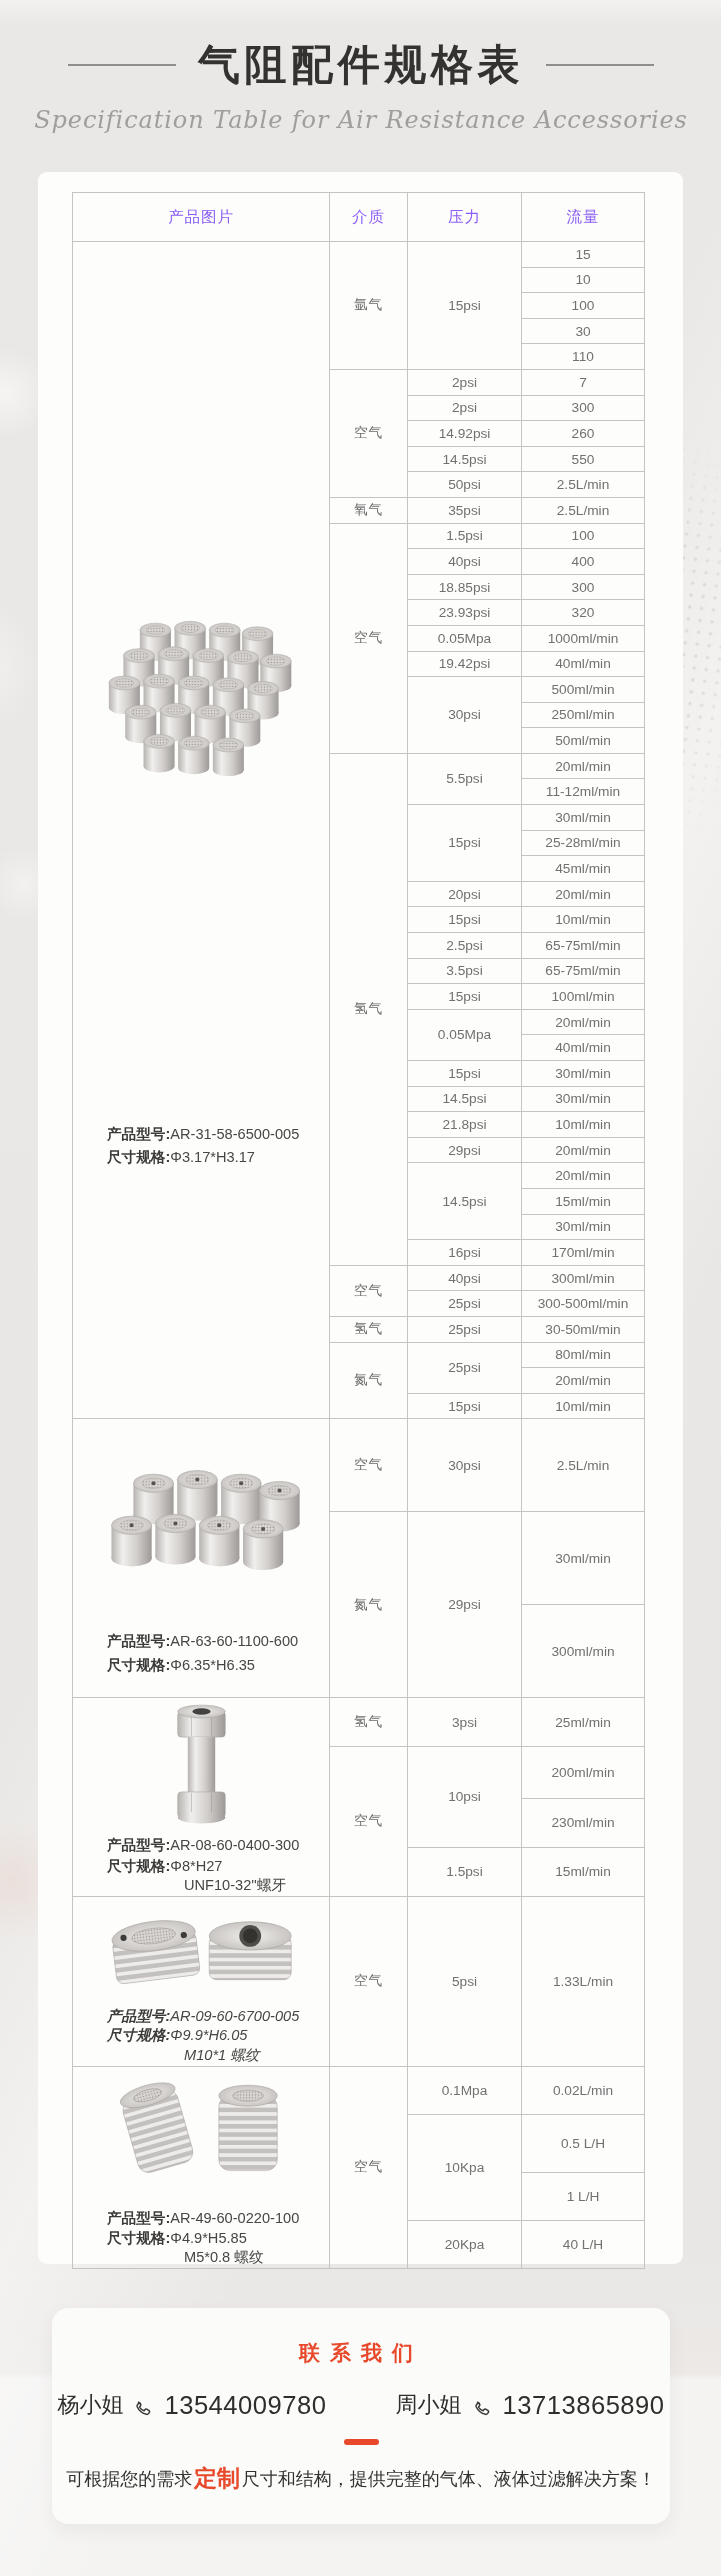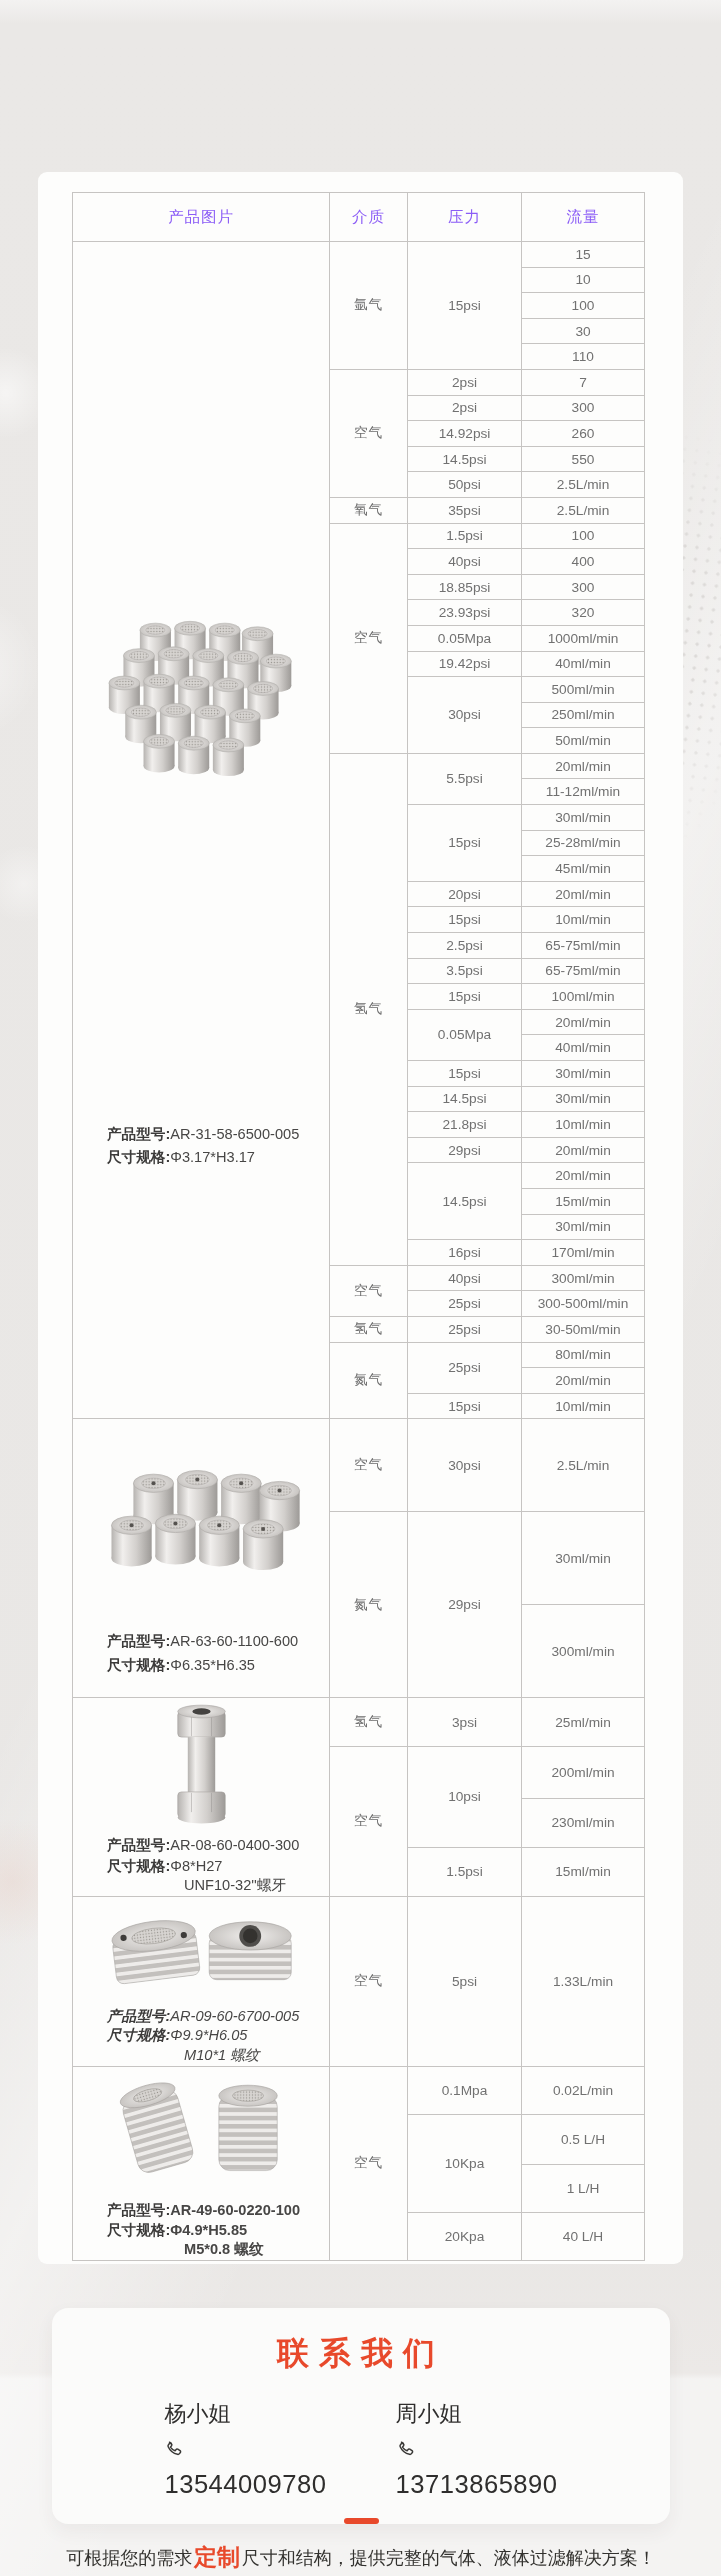--- a/index.html
+++ b/index.html
@@ -35,40 +35,48 @@
   td.product-cell{vertical-align:top;position:relative;}
   .p-wrap{display:flex;flex-direction:column;align-items:center;width:100%;box-sizing:border-box;}
   .info{width:100%;box-sizing:border-box;padding-left:34px;text-align:left;
     font-size:14.6px;line-height:1.6;color:#474645;}
   .info b{color:#3c3b3a;}
   .info .cont{display:block;padding-left:77px;line-height:1.35;}
   .pw-p1{padding-top:126px;} .pw-p1 .info{margin-top:309px;}
   .pw-p2{padding-top:25.6px;}  .pw-p2 .info{margin-top:25px;}
   .pw-p3{padding-top:5.5px;}   .pw-p3 .info{margin-top:7.3px;line-height:1.4;}
   .pw-p4{padding-top:6.4px;font-style:italic;}   .pw-p4 .info{margin-top:5.5px;line-height:1.35;}
-  .pw-p5{padding-top:5.5px;}   .pw-p5 .info{margin-top:11px;line-height:1.35;font-weight:bold;}
+  .pw-p5{padding-top:5.5px;}   .pw-p5 .info{margin-top:19px;line-height:1.35;}
   
   .contact-card{position:absolute;left:52px;top:2308px;width:618px;height:216px;background:#fbfbfa;
     border-radius:16.4px;box-shadow:0 7.3px 18px rgba(60,55,50,.06);text-align:center;}
-  .contact-title{margin:0;padding-top:24px;font-size:32px;font-weight:700;color:#e8492b;letter-spacing:10px;}
+  .contact-title{margin:7px;padding-top:24px;font-size:21px;font-weight:700;color:#e8492b;letter-spacing:10px;}
   .contacts{margin-top:23px;display:flex;justify-content:center;align-items:center;gap:69px;}
-  .contact{display:flex;align-items:flex-start;gap:10px;flex-direction:column;}
+  .contact{display:flex;align-items:flex-end;gap:10px;}
   .contact-name{font-size:22px;color:#2f2e2d;}
   .contact-phone{font-size:25.6px;color:#2f2e2d;letter-spacing:0.5px;}
   .phone-ico{display:inline-flex;transform:rotate(-6deg);}
   .divider{width:35px;height:6.4px;border-radius:3.7px;background:#e8492b;margin:19px auto 0;}
   .note{margin:17.4px 0 0;font-size:18px;color:#33322f;}
   .note .hl{color:#e8492b;font-size:23px;font-weight:700;margin:0 1.8px;vertical-align:-0.9px;}
 </style>
 </head>
 <body>
 
 <div class="page">
   <div class="bg-dots"></div>
 
+  <header class="hdr">
+    <div class="title-row">
+      <span class="dash"></span>
+      <h1 class="page-title">气阻配件规格表</h1>
+      <span class="dash"></span>
+    </div>
+    <div class="subtitle">Specification Table for Air Resistance Accessories</div>
+  </header>
 
   <section class="panel">
     <table class="spec">
       <colgroup>
         <col style="width:257px">
           <col style="width:78px">
           <col style="width:114px">
           <col style="width:123px">
       </colgroup>
       <thead>

